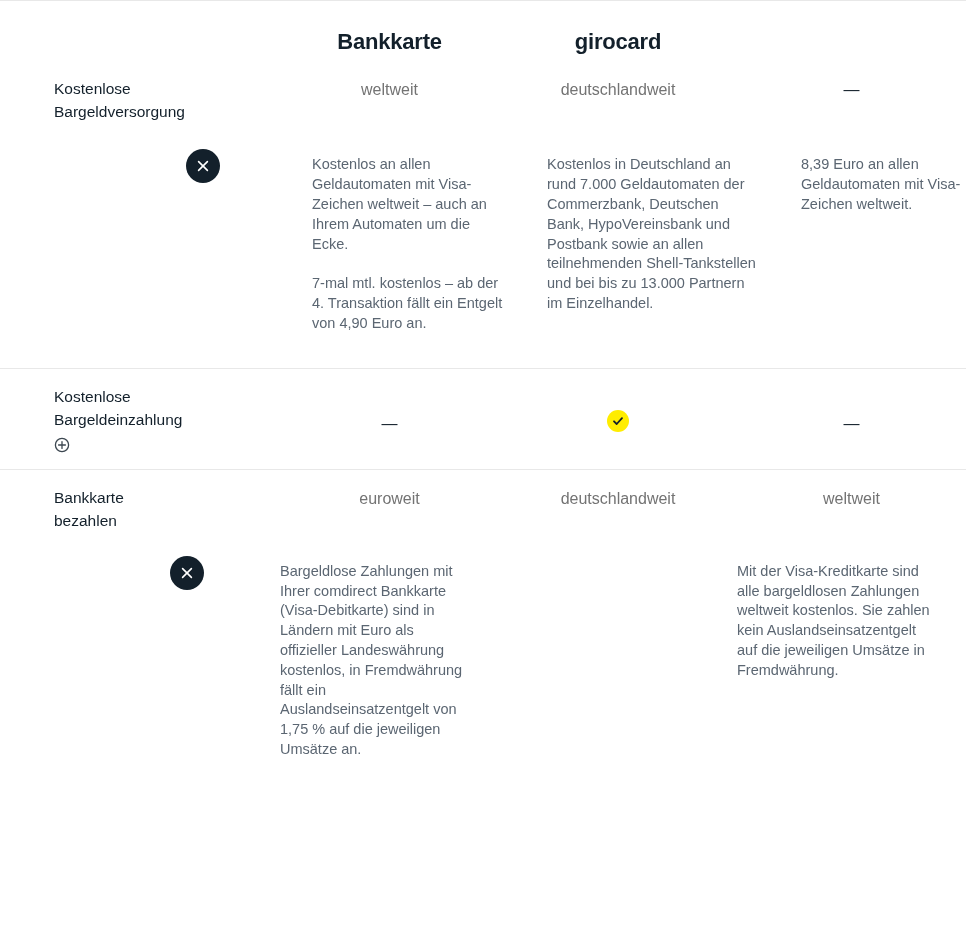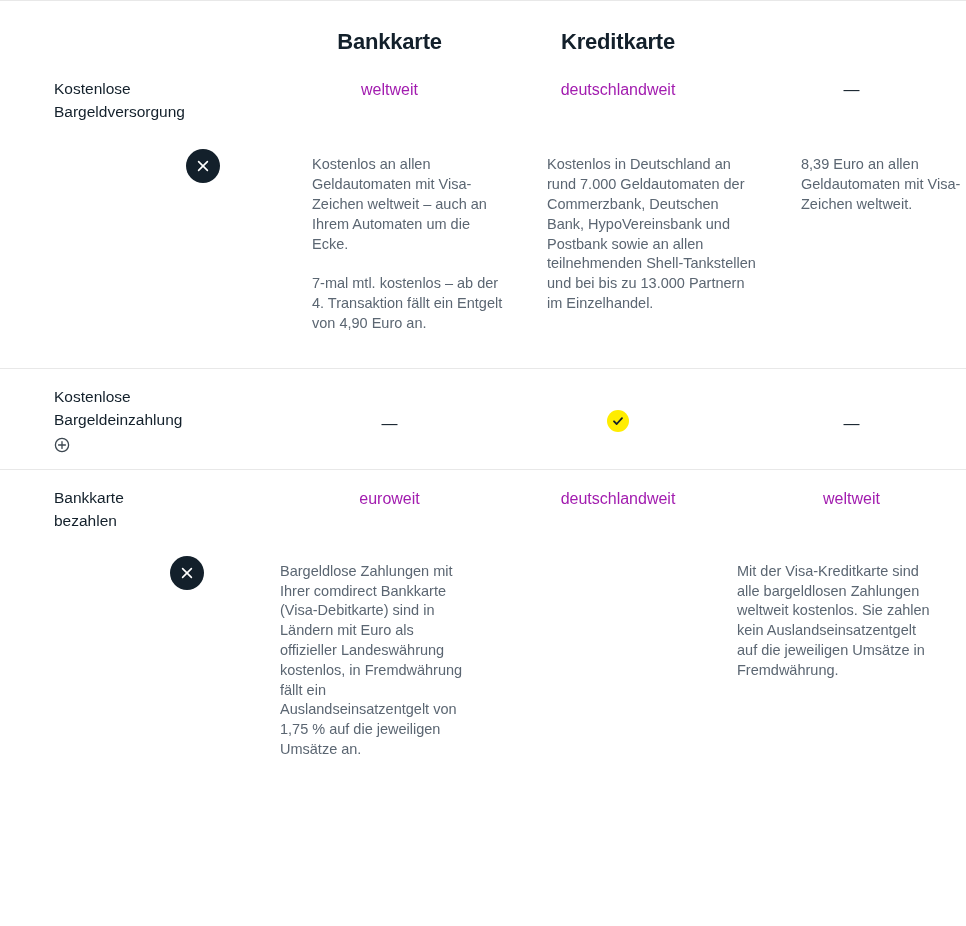--- a/index.html
+++ b/index.html
@@ -61,21 +61,21 @@
   }
   .label-cell .label-text {
     display: block;
     max-width: 140px;
   }
 
   
   .value-cell {
     text-align: center;
     font-size: 16px;
-    color: #a21caf;
+    color: #737373;
     padding-top: 40px;
     line-height: 22px;
   }
   .value-cell.dash {
     color: #13202b;
     font-size: 16px;
   }
 
   
   .icon-cell {
@@ -134,21 +134,21 @@
 <body>
 
 <div class="comparison-table">
 
   <div class="divider"></div>
 
   <div class="row header-row">
     <div class="head-spacer"></div>
     <div class="head-spacer"></div>
     <div class="col-head">Bankkarte</div>
-    <div class="col-head">Kreditkarte</div>
+    <div class="col-head">girocard</div>
   </div>
 
   <div class="row" style="min-height:64px;">
     <div class="label-cell">
       <span class="label-text">Kostenlose</span>
       <span class="label-text">Bargeldversorgung</span>
     </div>
     <div class="icon-cell"></div>
     <div class="value-cell" style="padding-top:18px;">weltweit</div>
     <div class="value-cell" style="padding-top:18px;">deutschlandweit</div>

